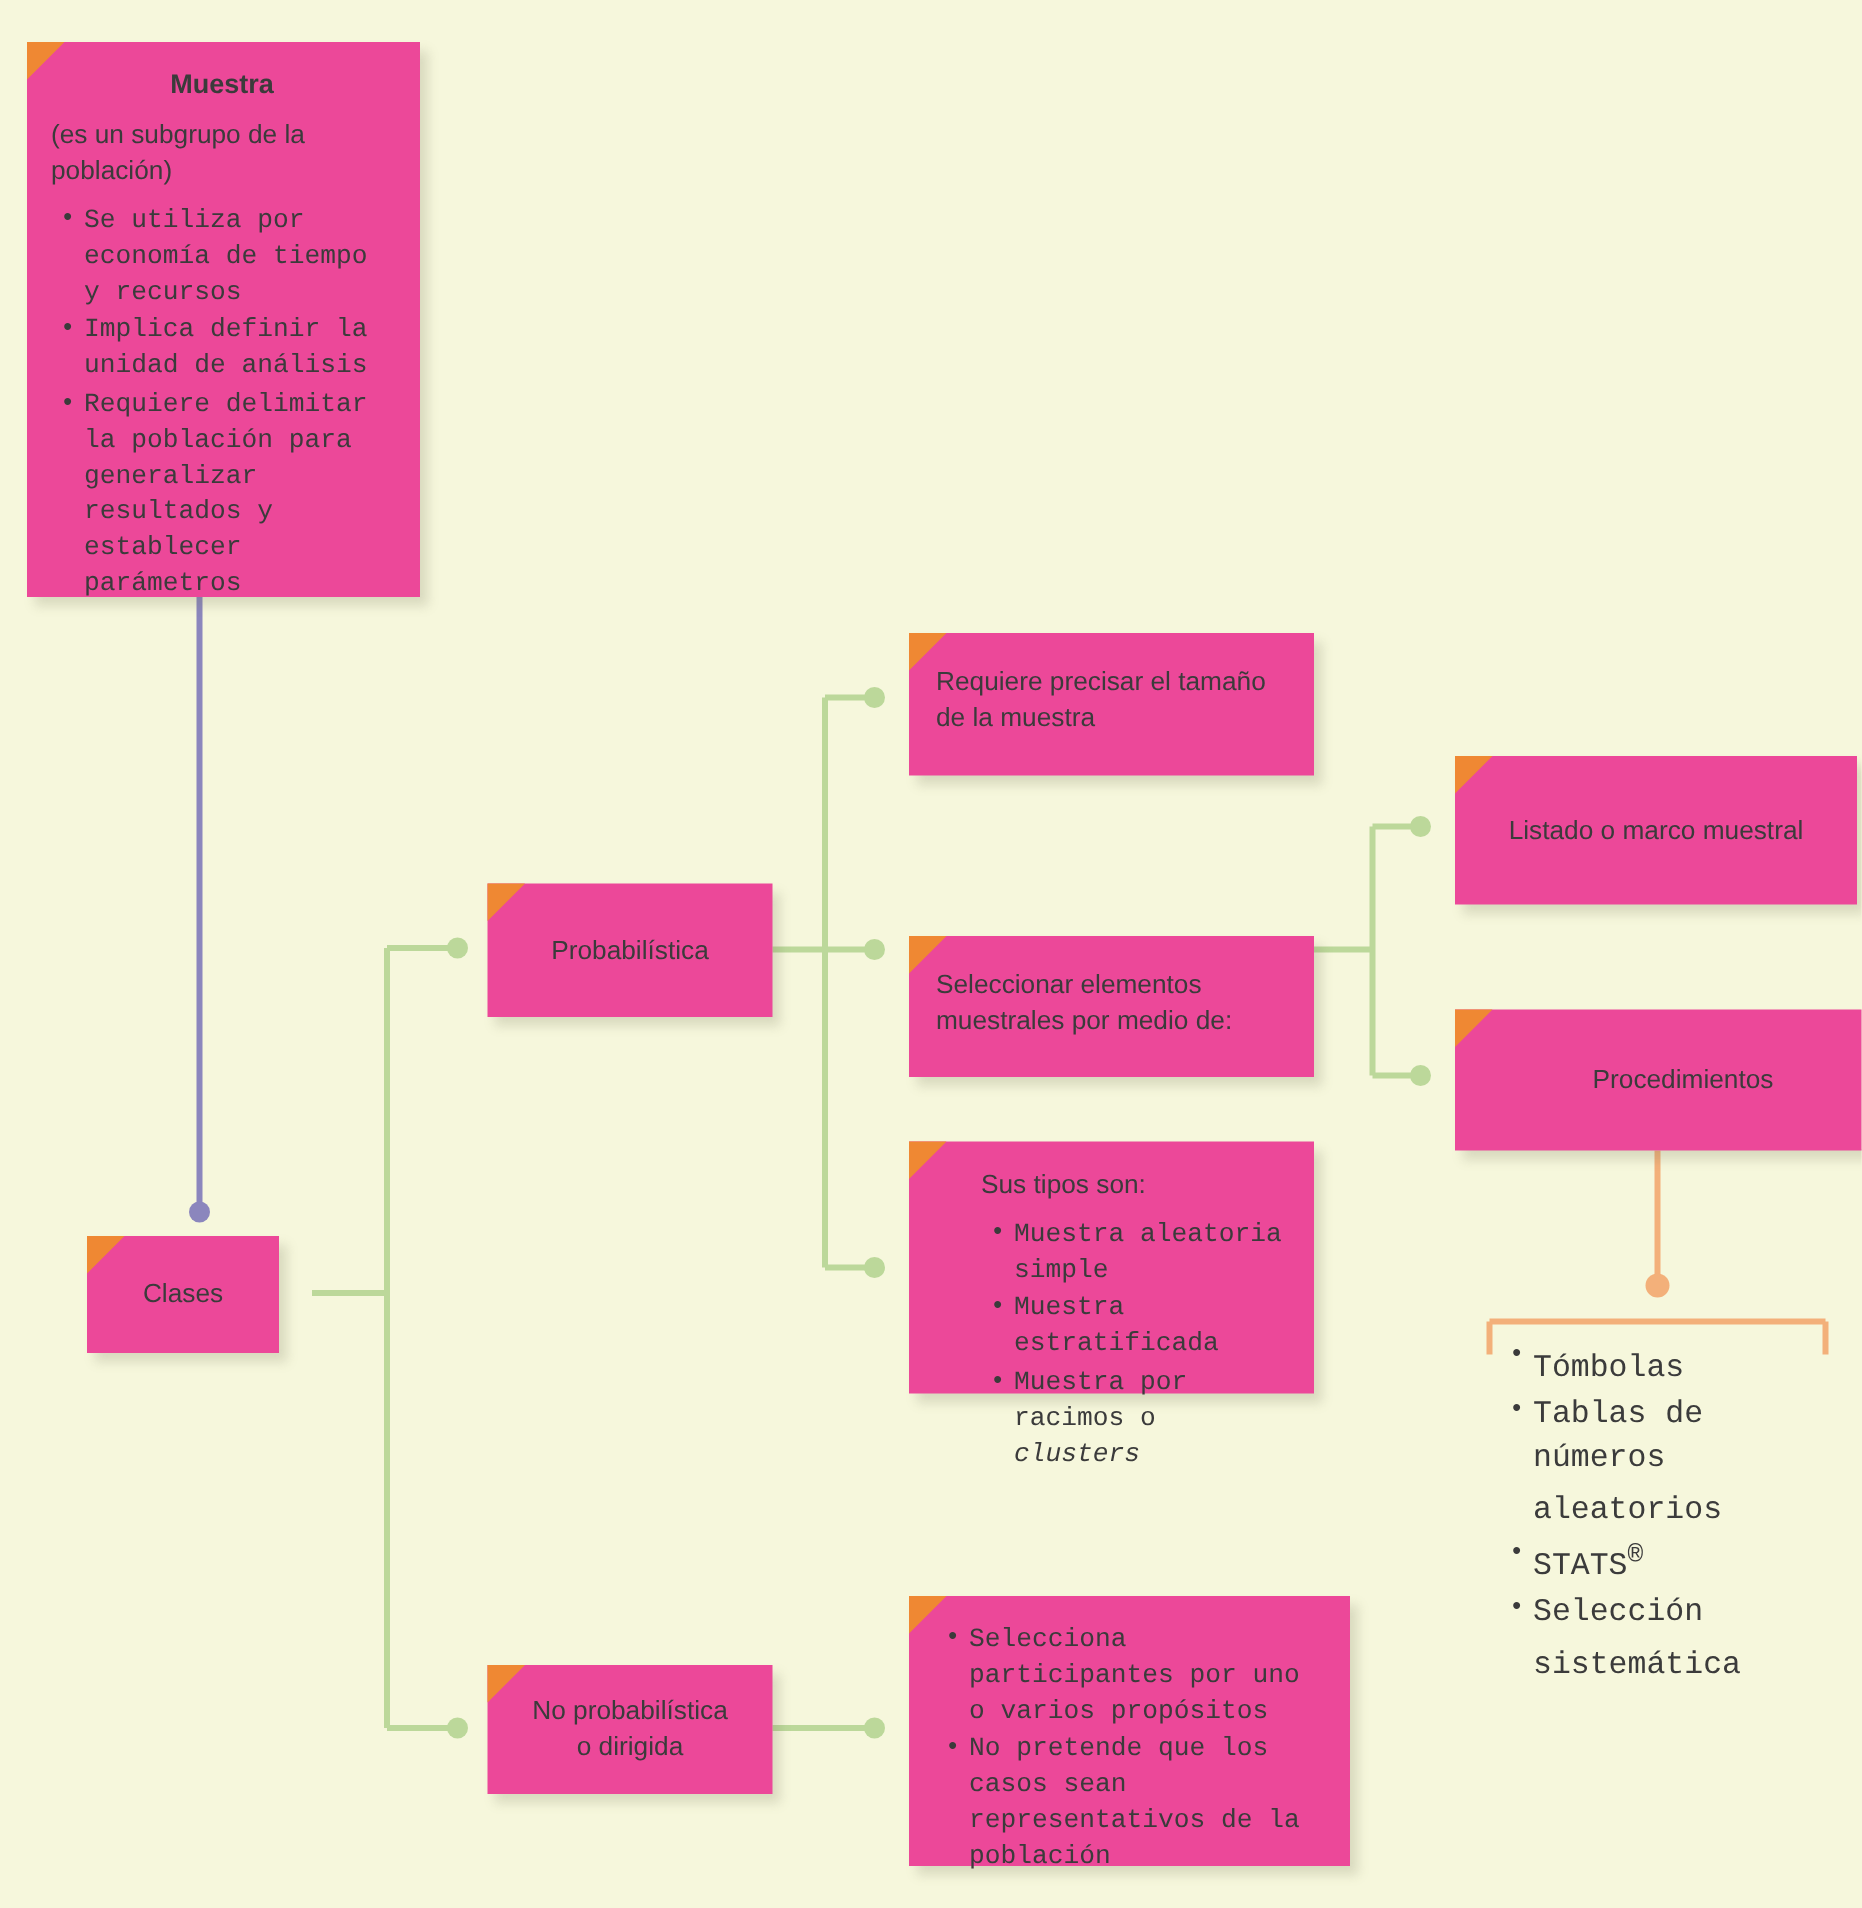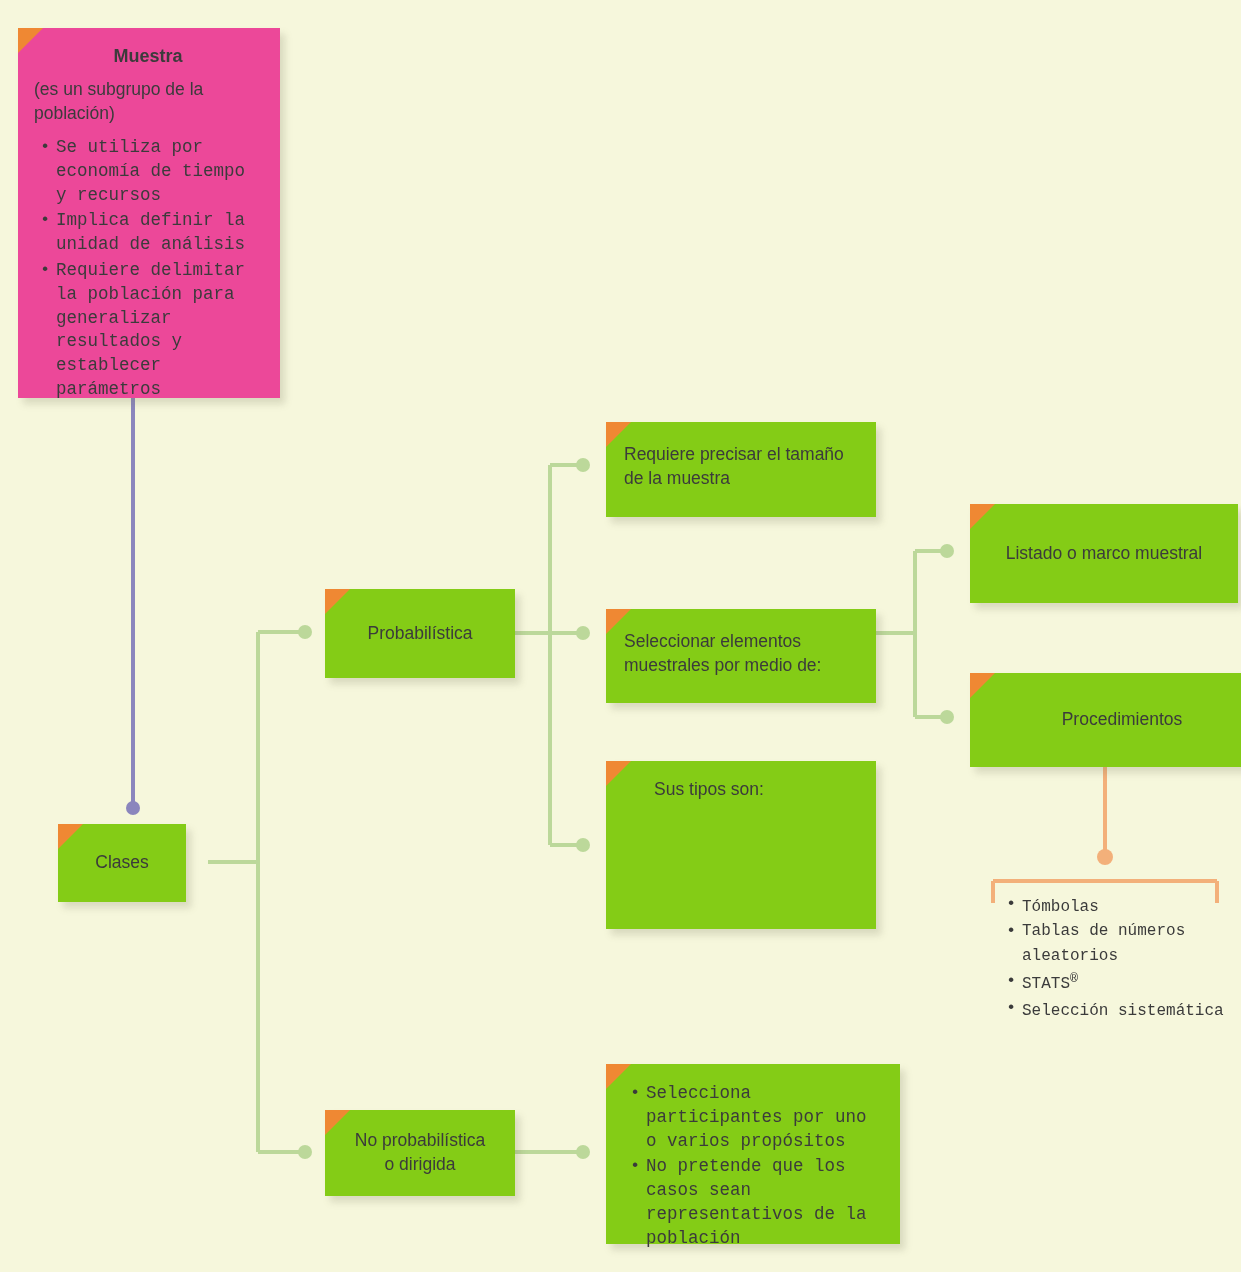--- a/index.html
+++ b/index.html
@@ -27,21 +27,21 @@
     left: 0; top: 0;
     width: 1241px;
     height: 1272px;
     z-index: 1;
   }
   
   .node {
     position: absolute;
     z-index: 2;
     box-sizing: border-box;
-    background: #84cc16;
+    background: #ec4899;
     box-shadow: 5px 6px 7px rgba(120,120,90,0.22);
     color: #3b3b3b;
     font-size: 17.5px;
     line-height: 1.36;
     overflow: visible;
   }
   .node.purple {
     background: #ec4899;
   }
   
@@ -100,38 +100,38 @@
   .ital { font-style: italic; }
 
   
   #node-muestra   { left: 18px;  top: 28px;   width: 262px; height: 370px; }
   #node-muestra .inner { padding: 16px 18px 12px 16px; }
   #node-clases    { left: 58px;  top: 824px;  width: 128px; height: 78px; }
   #node-prob      { left: 325px; top: 589px;  width: 190px; height: 89px; }
   #node-noprob    { left: 325px; top: 1110px; width: 190px; height: 86px; }
   #node-tamano    { left: 606px; top: 422px;  width: 270px; height: 95px;  }
   #node-tamano .inner { padding: 21px 18px 0 18px; }
-  #node-selecc    { left: 606px; top: 609px;  width: 270px; height: 94px;  }
+  #node-selecc    { left: 606px; top: 624px;  width: 270px; height: 94px;  }
   #node-selecc .inner { padding: 21px 18px 0 18px; }
   #node-tipos     { left: 606px; top: 761px;  width: 270px; height: 168px; padding-left: 30px; }
   #node-tipos .inner { padding: 17px 18px 0 18px; }
   #node-listado   { left: 970px; top: 504px;  width: 268px; height: 99px;  }
   #node-proced    { left: 970px; top: 673px;  width: 304px; height: 94px;  }
   #node-nodesc    { left: 606px; top: 1064px; width: 294px; height: 180px; }
   #node-nodesc .inner { padding: 18px 18px 0 18px; }
 
   
   #group-proc-list {
     position: absolute;
     z-index: 2;
     left: 1000px;
     top: 893px;
     width: 225px;
     color: #3b3b3b;
-    font-size: 16px;
+    font-size: 21px;
     line-height: 1.38;
   }
 </style>
 </head>
 <body>
 
 <div id="canvas">
 
   <svg id="connectors" viewBox="0 0 1241 1272" width="1241" height="1272" xmlns="http://www.w3.org/2000/svg">
 
@@ -229,20 +229,25 @@
     <span class="corner"></span>
     <div class="inner">
       <div>Seleccionar elementos muestrales por medio de:</div>
     </div>
   </div>
 
   <div class="node" id="node-tipos">
     <span class="corner"></span>
     <div class="inner">
       <div class="para">Sus tipos son:</div>
+      <ul class="bul">
+        <li><span>Muestra aleatoria simple</span><span class="ital"></span></li>
+        <li><span>Muestra estratificada</span><span class="ital"></span></li>
+        <li><span>Muestra por racimos o </span><span class="ital">clusters</span></li>
+      </ul>
     </div>
   </div>
 
   <div class="node" id="node-listado">
     <span class="corner"></span>
     <div class="centered">
       <span class="label">Listado o marco muestral</span>
     </div>
   </div>
 

